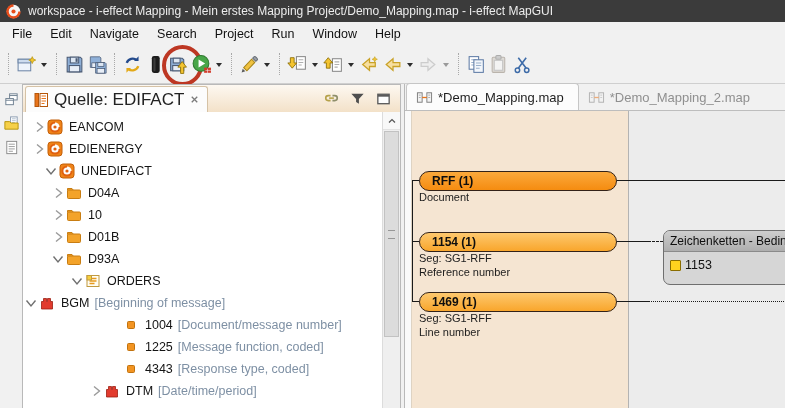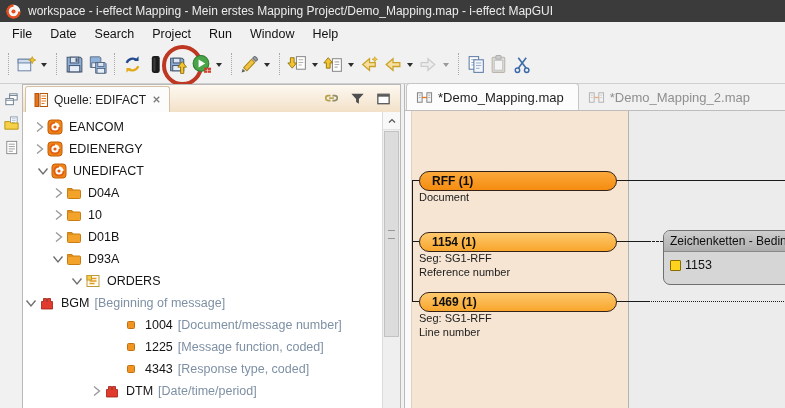--- a/index.html
+++ b/index.html
@@ -31,21 +31,21 @@
   
   .main{position:absolute;top:84px;left:0;right:0;bottom:0;background:#f1f1f1;}
   .ministrip{position:absolute;left:0;top:0;width:22px;bottom:0;display:flex;flex-direction:column;align-items:center;padding-top:7px;gap:7px;}
   .ministrip .mbtn svg{width:17px;height:17px;}
 
   
   .source-panel{position:absolute;left:22px;top:0;width:379px;bottom:-1px;background:#fff;border:1px solid #b9b9b9;box-sizing:border-box;}
   .panel-header{position:absolute;top:0;left:0;right:0;height:27px;background:linear-gradient(#fdf8f1,#f3e1c8);
     border-bottom:1px solid #dcccb6;display:flex;align-items:flex-end;}
   .view-tab{display:flex;align-items:center;gap:5px;height:25px;padding:0 7px;margin-left:2px;background:#fcfcfc;
-    border:1px solid #d5c2a6;border-bottom:none;border-radius:3px 3px 0 0;font-size:12px;color:#222;}
+    border:1px solid #d5c2a6;border-bottom:none;border-radius:3px 3px 0 0;font-size:17px;color:#222;}
   .view-tab svg{width:16px;height:16px;}
   .close-x svg{width:11px;height:11px;}
   .panel-tools{margin-left:auto;display:flex;align-items:center;gap:9px;padding:0 8px 5px 0;}
   .panel-tools svg{width:17px;height:17px;}
 
   
   .tree{position:absolute;top:27px;left:0;right:0;bottom:0;background:#fff;overflow:hidden;padding-top:4px;}
   .tree-row{height:22px;display:flex;align-items:center;white-space:nowrap;overflow:hidden;width:calc(100% - 20px);box-sizing:border-box;}
   .chev{width:16px;flex:0 0 16px;height:16px;}
   .chev svg{width:16px;height:16px;}
@@ -118,22 +118,23 @@
           <circle cx="8" cy="8" r="2.2" fill="#e84e1b"></circle>
         </svg>
       </span>
     <span class="win-title">workspace - i-effect Mapping - Mein erstes Mapping Project/Demo_Mapping.map - i-effect MapGUI</span>
   </div>
 
   <div class="menubar">
 
       <span class="menu-item">File</span>
 
-      <span class="menu-item">Date</span>
-
+      <span class="menu-item">Edit</span>
+
+      <span class="menu-item">Navigate</span>
 
       <span class="menu-item">Search</span>
 
       <span class="menu-item">Project</span>
 
       <span class="menu-item">Run</span>
 
       <span class="menu-item">Window</span>
 
       <span class="menu-item">Help</span>
@@ -435,21 +436,21 @@
                 <rect x="1" y="1" width="14" height="14" rx="3" fill="#ef8318" stroke="#c35f08"></rect>
                 <circle cx="8" cy="8" r="4.6" fill="#fdfdfd"></circle>
                 <path d="M8 3.4A4.6 4.6 0 1 0 12.6 8" fill="none" stroke="#e06010" stroke-width="2"></path>
                 <circle cx="8" cy="8" r="1.6" fill="#e06010"></circle>
               </svg>
             </span>
             <span class="tlabel">EDIENERGY</span>
             <span class="tdesc"></span>
           </div>
 
-          <div class="tree-row" style="padding-left: 12px;">
+          <div class="tree-row" style="padding-left: 20px;">
             <span class="chev">
               <svg viewBox="0 0 16 16">
                 <path d="M3.5 5.5L8 11l4.5-5.5" fill="none" stroke="#707070" stroke-width="1.4"></path>
               </svg>
             </span>
             <span class="ticon">
               <svg viewBox="0 0 16 16">
                 <rect x="1" y="1" width="14" height="14" rx="3" fill="#ef8318" stroke="#c35f08"></rect>
                 <circle cx="8" cy="8" r="4.6" fill="#fdfdfd"></circle>
                 <path d="M8 3.4A4.6 4.6 0 1 0 12.6 8" fill="none" stroke="#e06010" stroke-width="2"></path>

